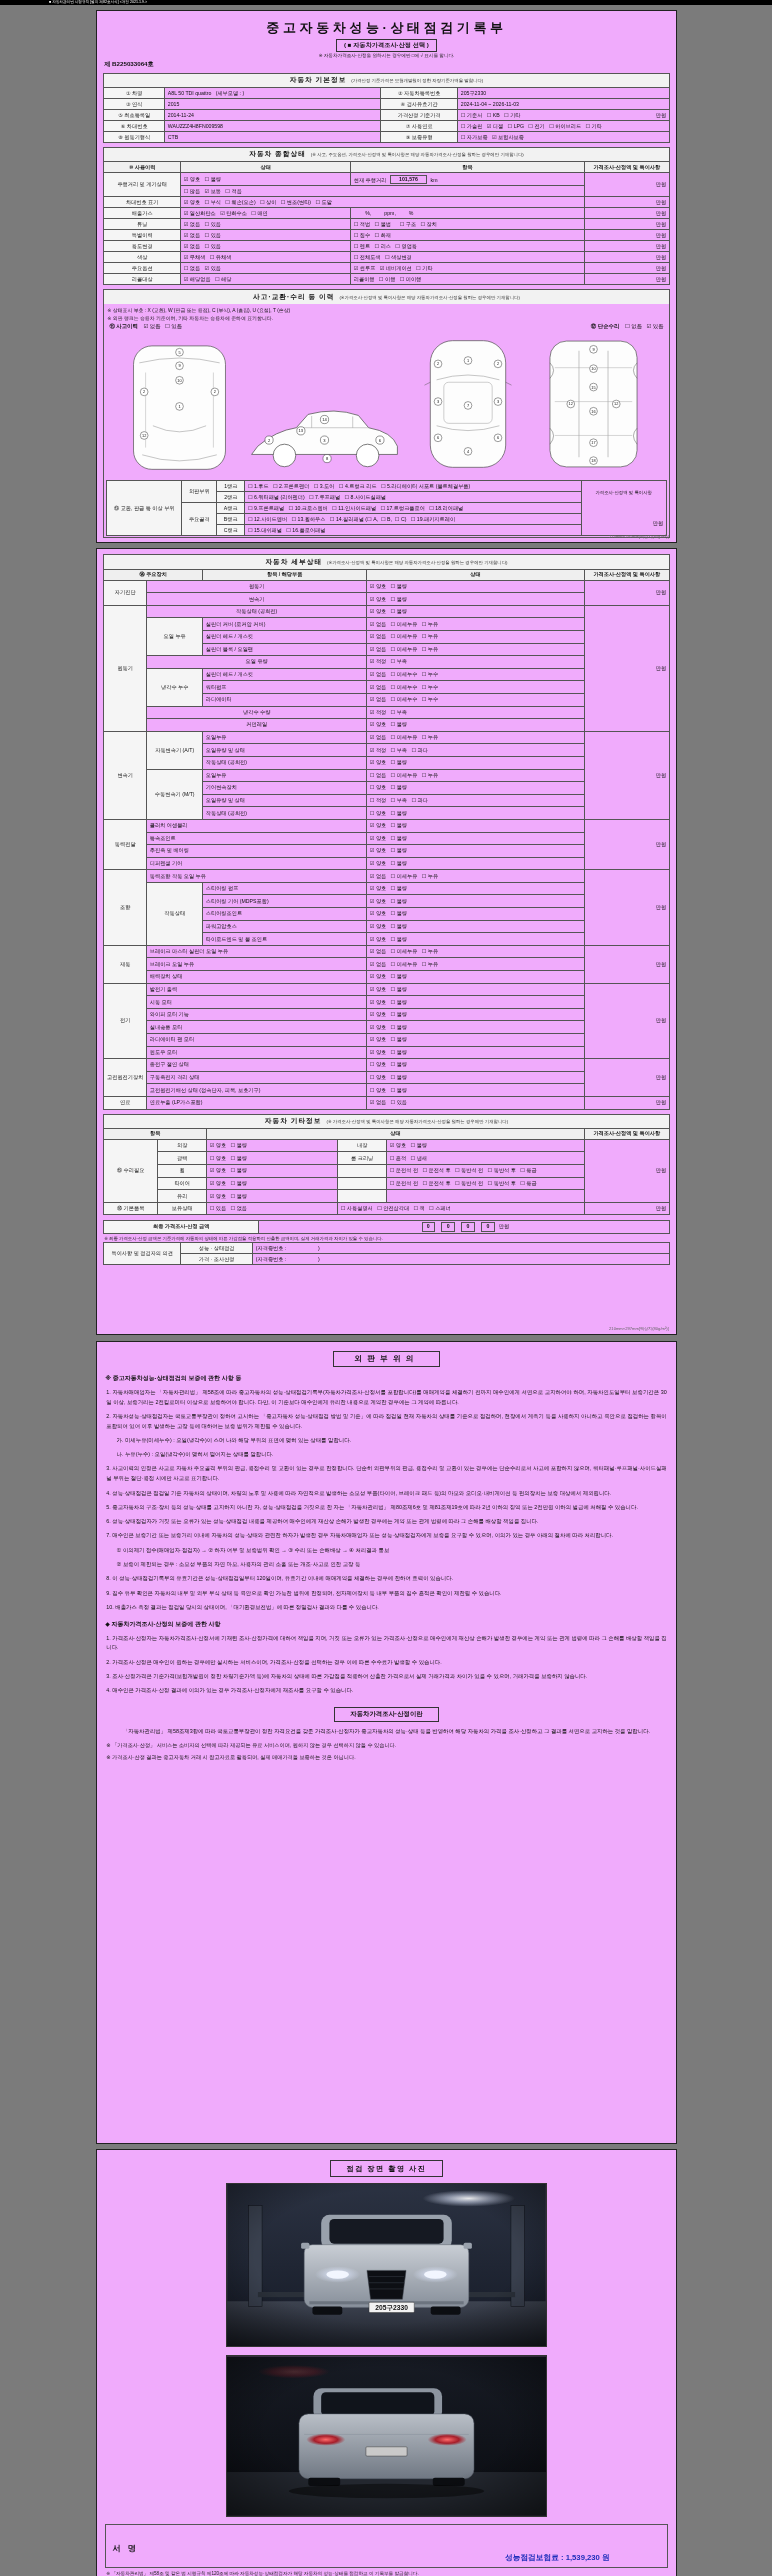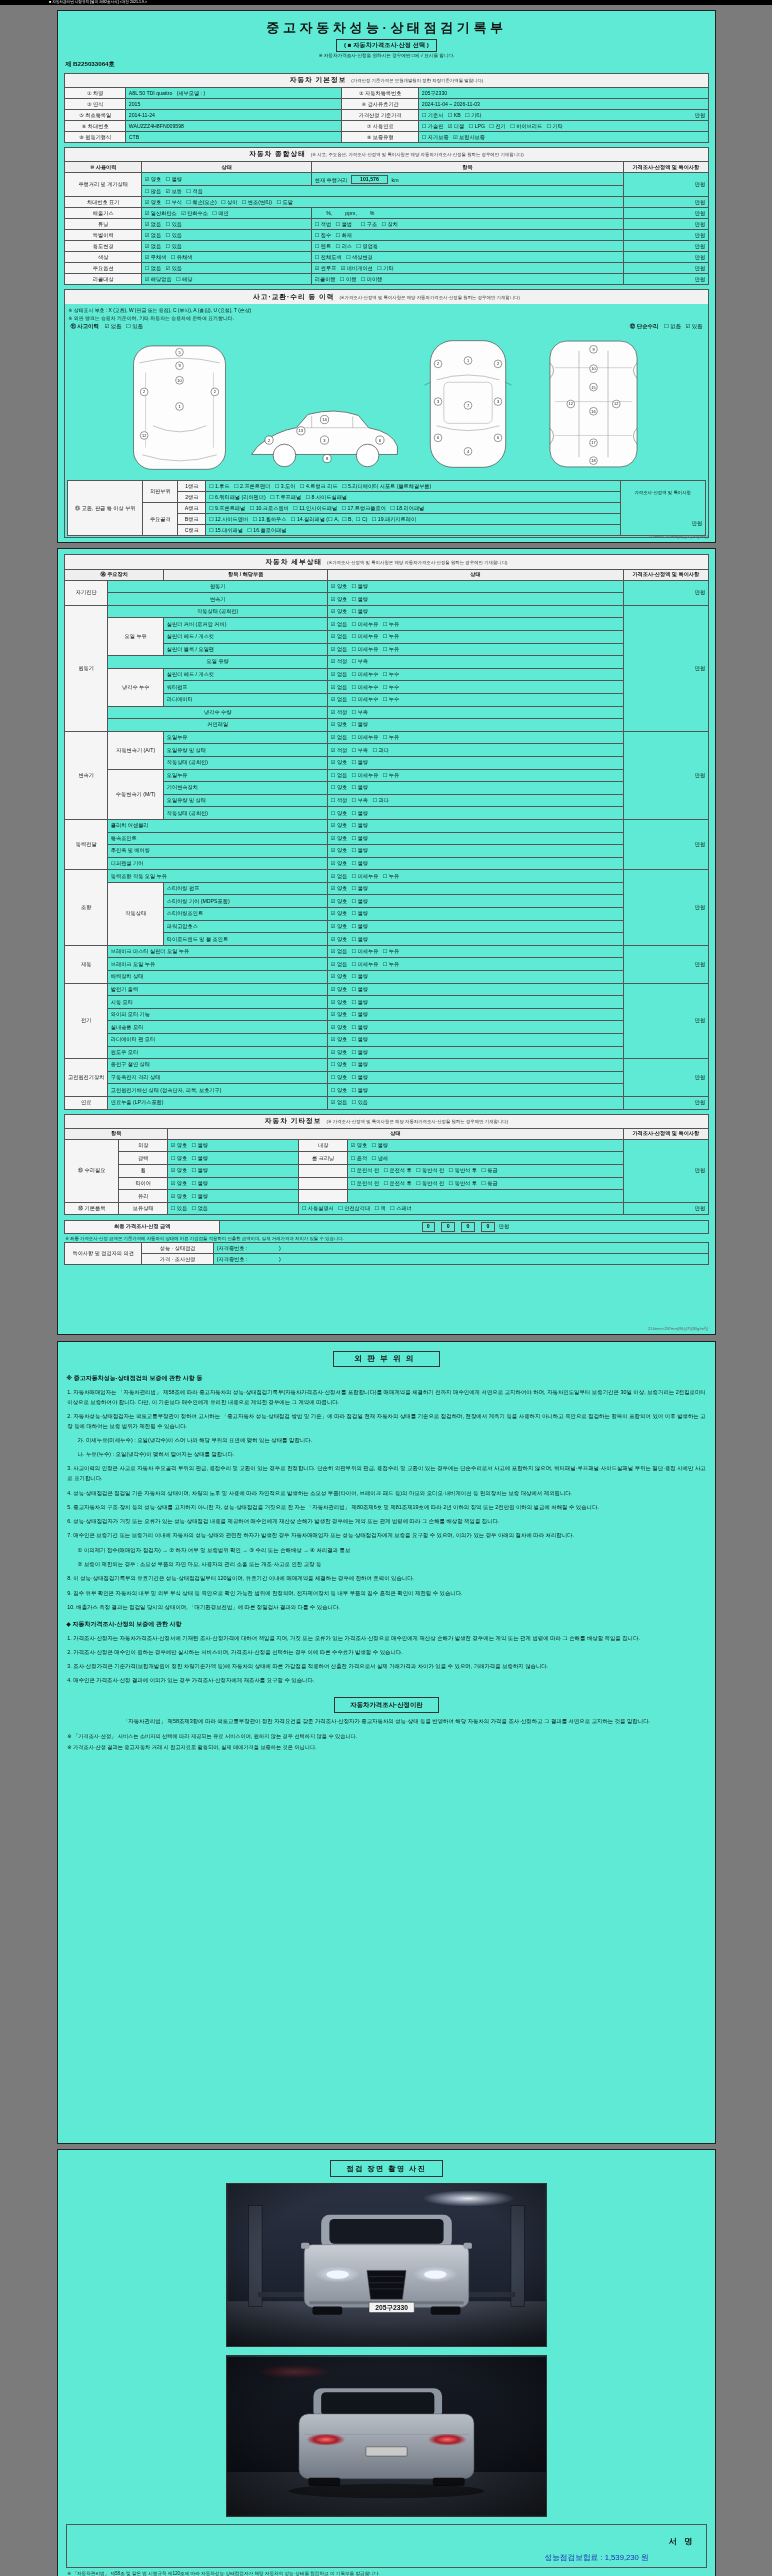--- a/index.html
+++ b/index.html
@@ -3,21 +3,21 @@
 <meta charset="utf-8">
 <style>
   html,body{margin:0;padding:0;}
   body{
     width:773px;height:2576px;overflow:hidden;
     background:#7b7b7b;
     font-family:"Liberation Sans","DejaVu Sans",sans-serif;
     color:#111;
   }
   .topbar{height:5.2px;background:#000;color:#fff;font-size:3.6px;line-height:5.2px;padding-left:49px;box-sizing:border-box;}
-  .page{width:659px;margin:5.2px auto 5.2px auto;background:#5eead4;border:0.5px solid #222;box-sizing:border-box;padding:4.1px 6.2px;position:relative;}
+  .page{width:581px;margin:5.2px auto 5.2px auto;background:#f0abfc;border:0.5px solid #222;box-sizing:border-box;padding:4.1px 6.2px;position:relative;}
   .p1{min-height:512px;}
   .p2{min-height:787px;}
   .p3{min-height:803px;}
   .p4{min-height:427px;}
   .doc-title{font-size:13px;font-weight:bold;text-align:center;letter-spacing:3.6px;margin:3.1px 0 2.1px 0;}
   .select-box-wrap{text-align:center;margin:1px 0;}
   .select-box{display:inline-block;border:0.5px solid #333;padding:1px 7.2px;font-size:6.2px;font-weight:bold;}
   .select-note{text-align:center;font-size:4.6px;color:#222;margin:1px 0 2.1px 0;}
   .doc-no{font-size:6.2px;font-weight:bold;margin:1px 0 2.1px 1px;}
   .sechead{border:0.5px solid #555;border-bottom:none;background:#f2f2f2;text-align:center;padding:2.1px 1px;font-size:6.7px;margin-top:4.1px;}
@@ -47,22 +47,22 @@
   .notice p{font-size:5.4px;line-height:1.8;margin:4.6px 3.1px;text-align:justify;}
   .notice p.ind{margin-left:13.4px;}
   .notice-box-wrap{text-align:center;margin:11.3px 0 4.1px 0;}
   .notice-box{display:inline-block;border:0.8px solid #333;padding:2.1px 15.5px;font-size:6.4px;font-weight:bold;}
   .notice-foot{font-size:5.2px;line-height:1.7;margin:3.1px 3.1px;}
   
   .photo-title-wrap{text-align:center;margin:6.2px 0;}
   .photo-title{display:inline-block;border:0.8px solid #333;padding:2.6px 15.5px;font-size:7.2px;font-weight:bold;letter-spacing:1.5px;}
   .photo{display:block;margin:0 auto 7.2px auto;border:0.5px solid #333;}
   .signbox{border:0.5px solid #555;margin:3.1px 2.1px 3.1px 2.1px;padding:3.1px 6.2px;min-height:36px;position:relative;}
-  .sign-title{display:block;text-align:right;font-size:8.2px;font-weight:bold;letter-spacing:7.2px;margin-top:8px;}
-  .ins{position:absolute;right:57px;bottom:4.1px;font-size:7.7px;font-weight:normal;color:#1f2fbb;}
+  .sign-title{display:block;text-align:left;font-size:8.2px;font-weight:bold;letter-spacing:7.2px;margin-top:15px;}
+  .ins{position:absolute;right:57px;bottom:4.1px;font-size:7.7px;font-weight:bold;color:#1f2fbb;}
   .small-foot{font-size:4.6px;color:#222;margin:1.5px 3.1px;line-height:1.5;}
   svg text{font-family:"Liberation Sans","DejaVu Sans",sans-serif;}
 </style>
 </head>
 <body>
 
 <div class="topbar">
   <span>■ 자동차관리법 시행규칙 [별지 제82호서식] &lt;개정 2021.1.9.&gt;</span>
 </div>
 

